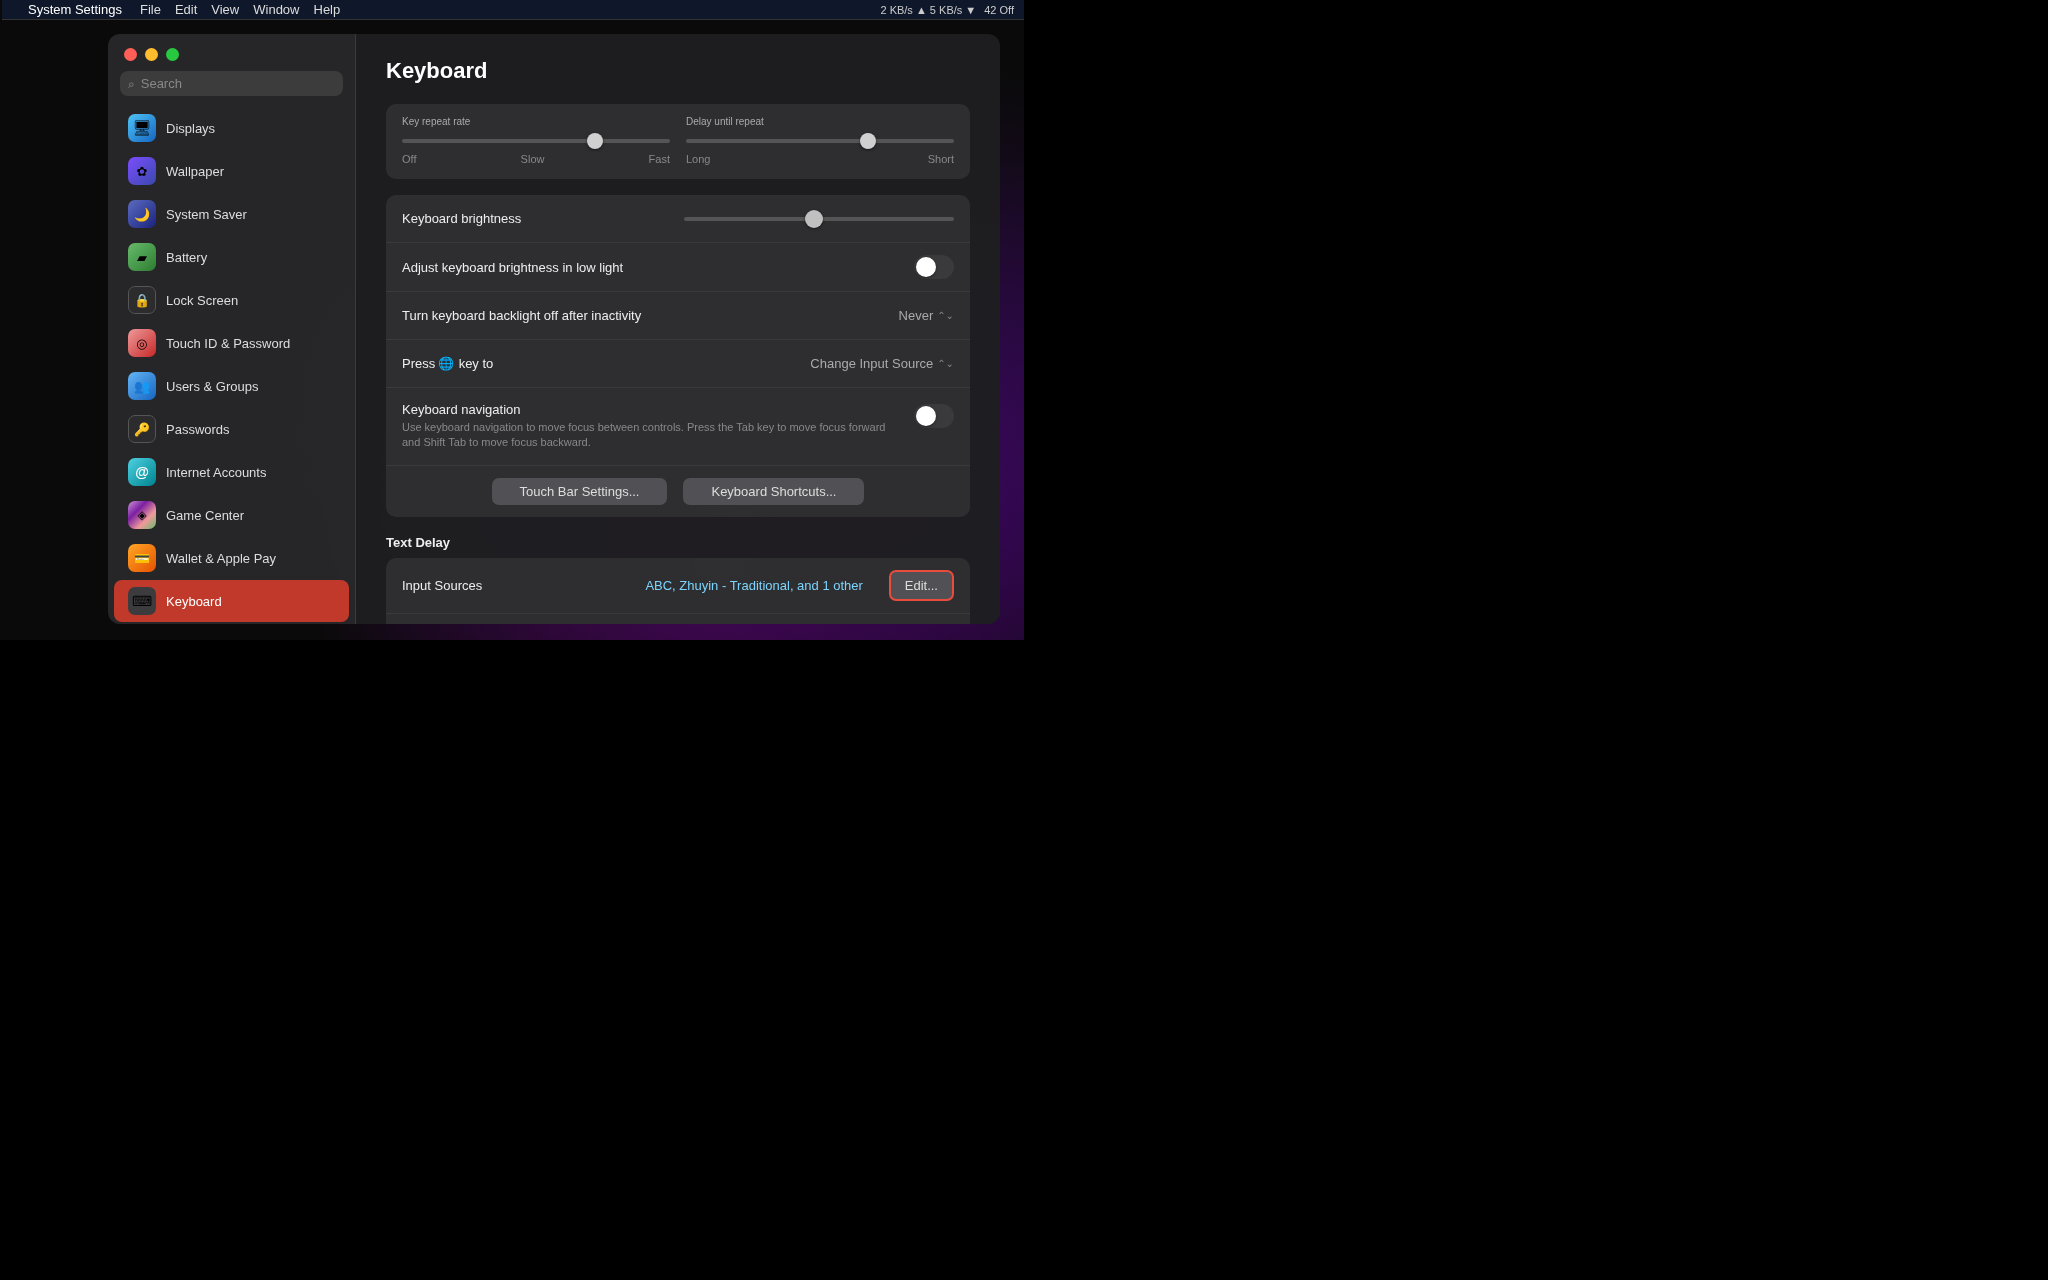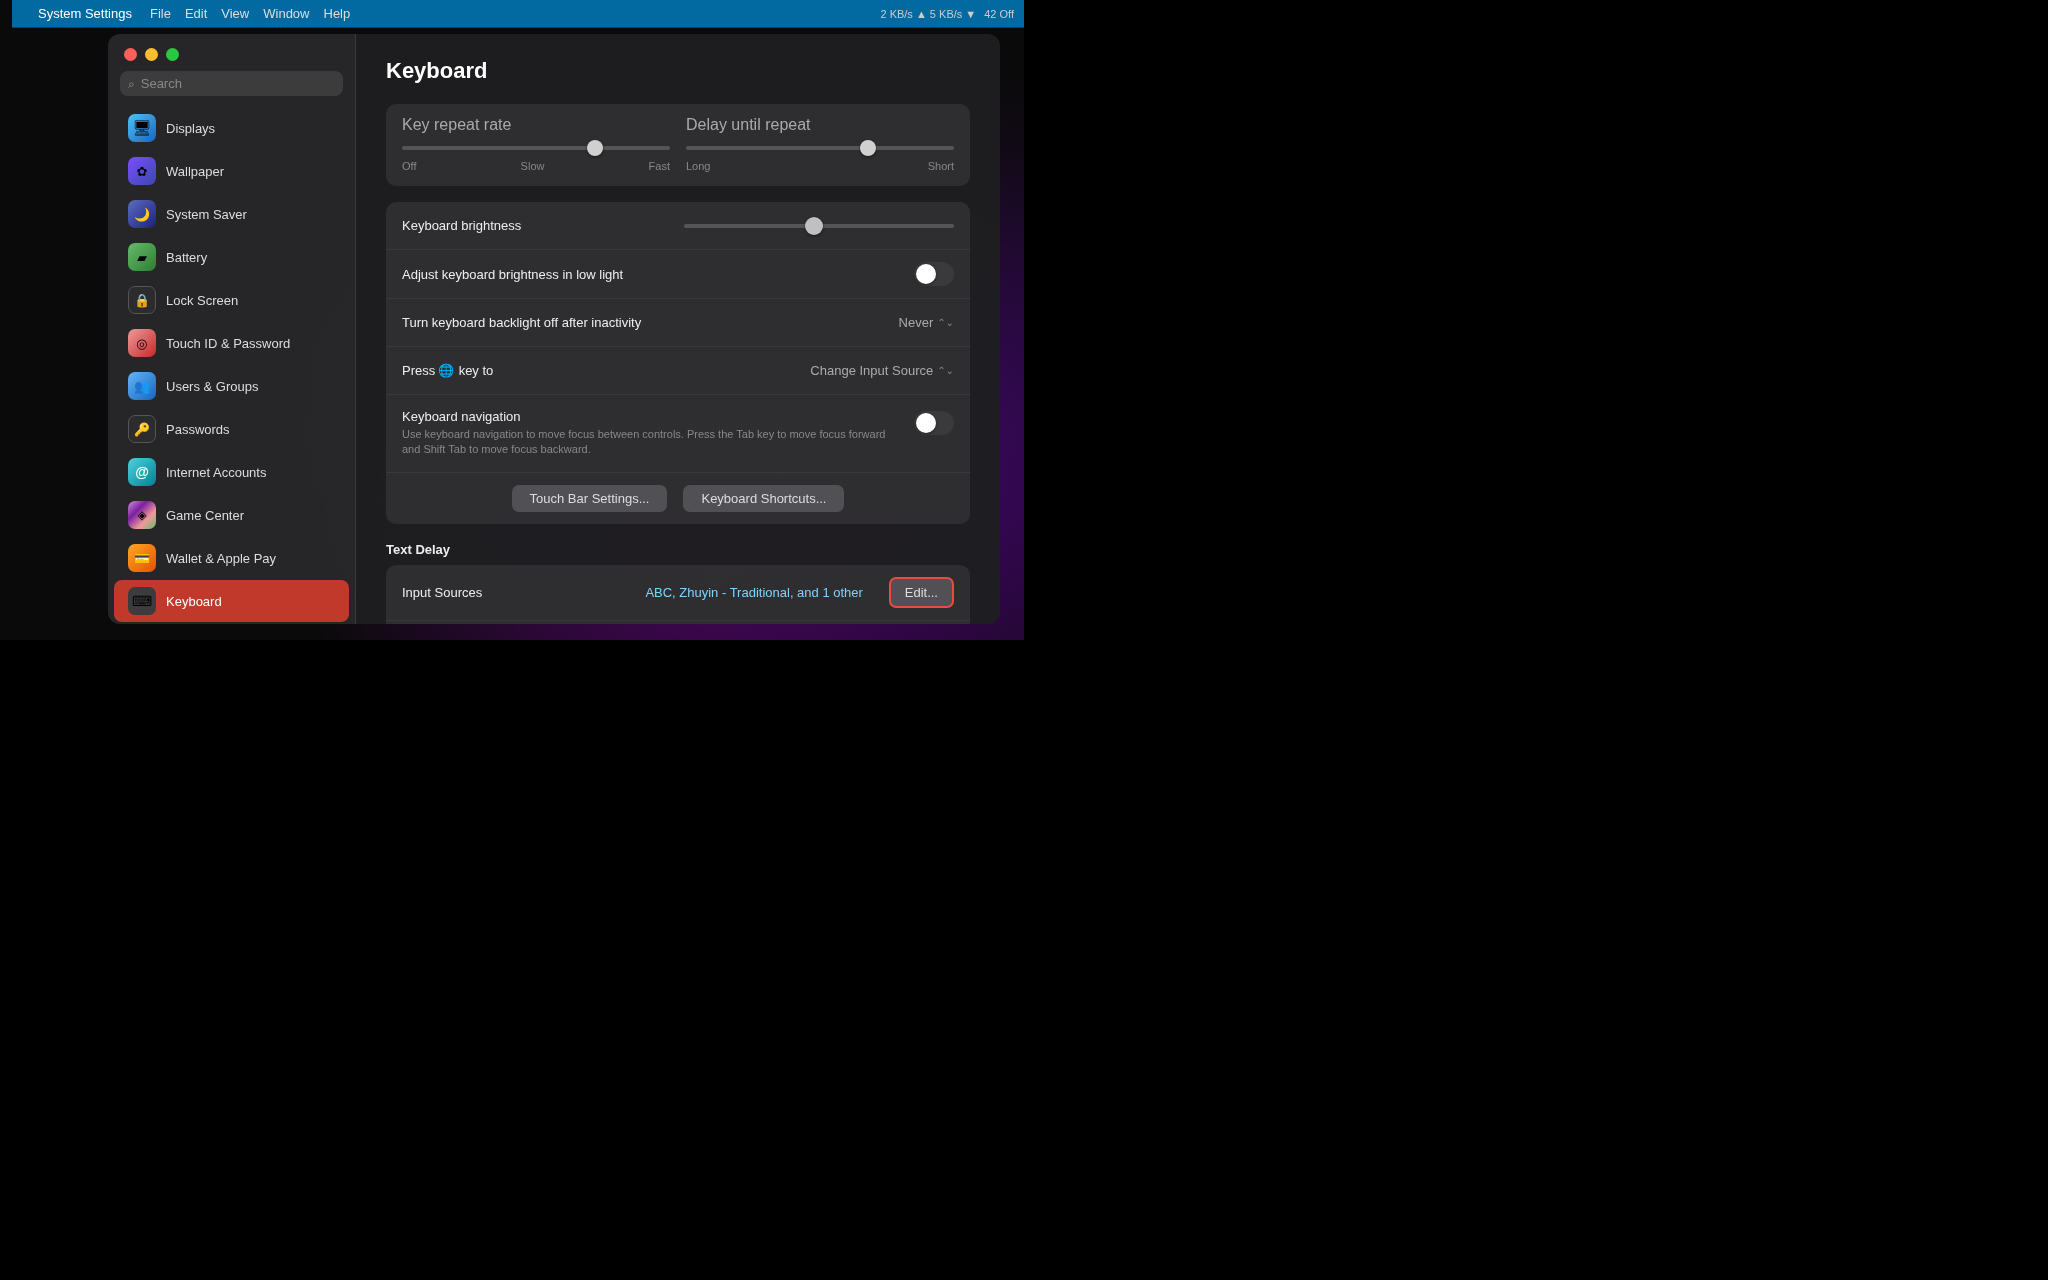--- a/index.html
+++ b/index.html
@@ -19,23 +19,23 @@
       background: radial-gradient(ellipse at 80% 60%, #6a0dad55, transparent 60%),
                   radial-gradient(ellipse at 90% 80%, #3a006688, transparent 50%),
                   radial-gradient(ellipse at 70% 90%, #ff00ff33, transparent 40%),
                   #0a0a0a;
       z-index: 0;
     }
 
     
     .titlebar {
       position: absolute;
-      top: 0; left: 12px; right: 0;
-      height: 28px;
-      background: #0369a1;
+      top: 0; left: 2px; right: 0;
+      height: 20px;
+      background: #0f172a;
       display: flex;
       align-items: center;
       padding: 0 10px;
       z-index: 10;
       border-bottom: 1px solid #333;
     }
     .titlebar-apple {
       font-size: 13px;
       color: #ccc;
       margin-right: 16px;
@@ -214,21 +214,21 @@
     .slider-section {
       padding: 12px 16px 8px;
     }
     .slider-pair {
       display: grid;
       grid-template-columns: 1fr 1fr;
       gap: 16px;
       margin-bottom: 6px;
     }
     .slider-group label {
-      font-size: 16px;
+      font-size: 10px;
       color: #aaa;
       display: block;
       margin-bottom: 4px;
     }
     .slider-wrapper {
       position: relative;
       height: 20px;
       display: flex;
       align-items: center;
     }
@@ -290,21 +290,21 @@
     }
     .chevron { font-size: 10px; color: #888; }
 
     
     .btn {
       background: rgba(90, 90, 95, 0.8);
       border: none;
       border-radius: 7px;
       color: #ddd;
       font-size: 13px;
-      padding: 6px 18px;
+      padding: 6px 28px;
       cursor: pointer;
       margin: 0 4px;
     }
     .btn-highlight {
       background: rgba(90, 90, 95, 0.8);
       border: 2px solid #e74c3c;
       border-radius: 7px;
       color: #ddd;
       font-size: 13px;
       padding: 6px 14px;

